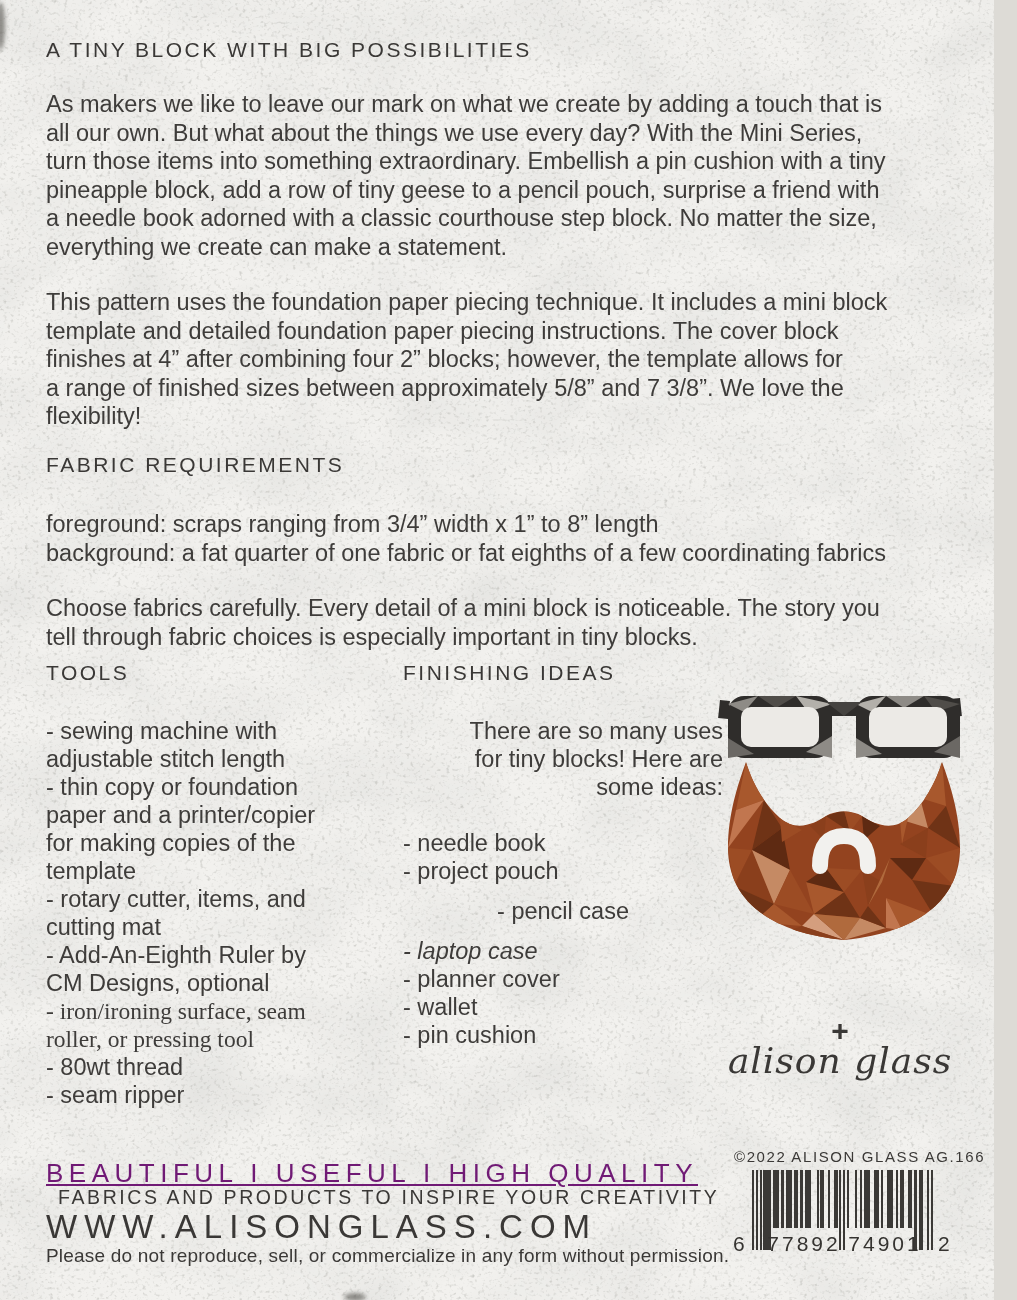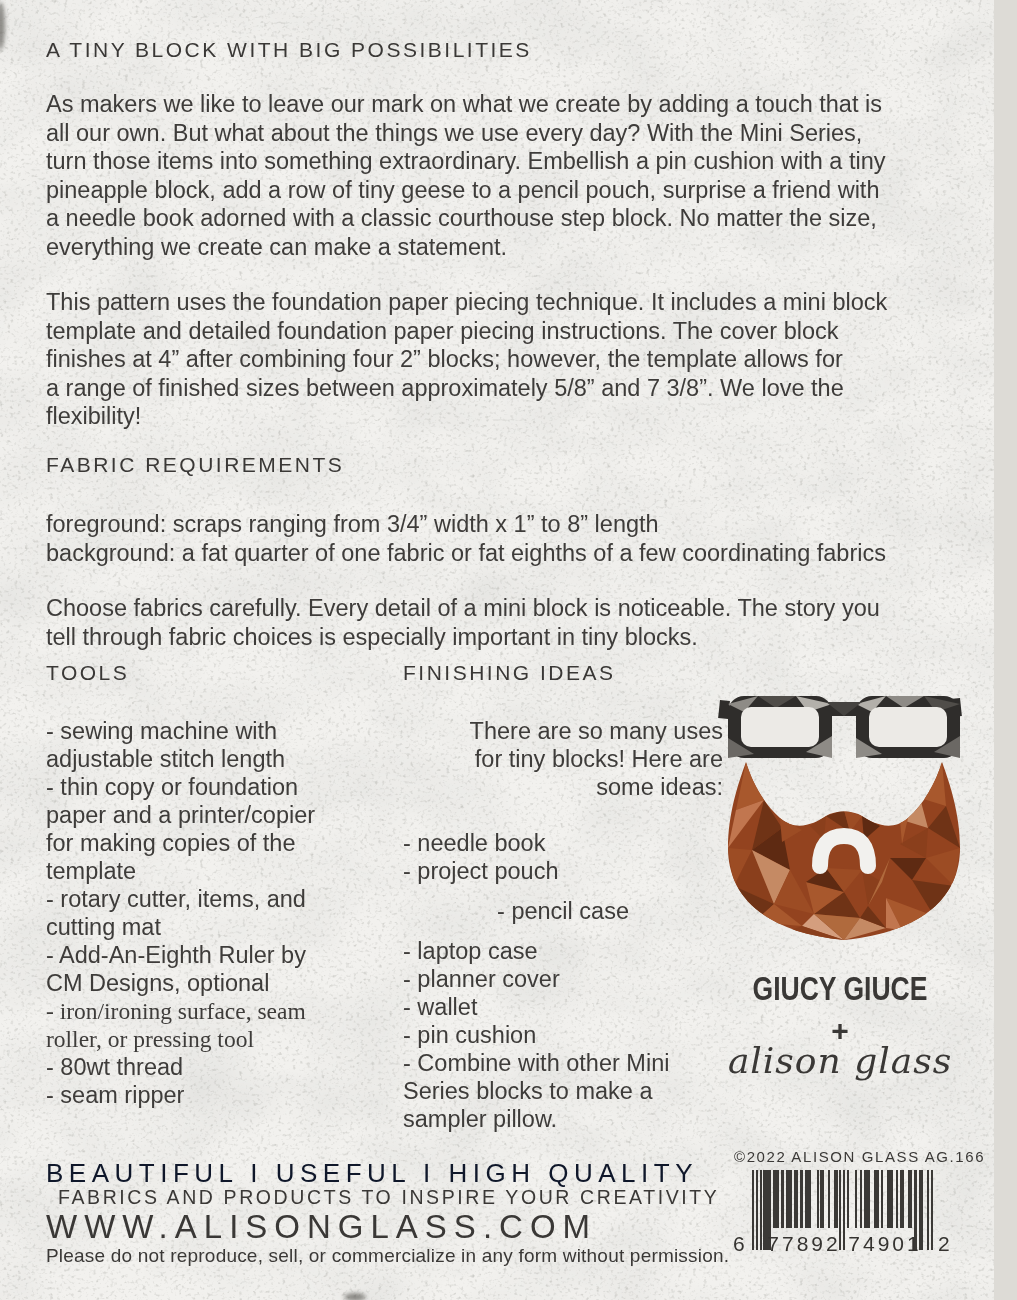--- a/index.html
+++ b/index.html
@@ -22,21 +22,21 @@
   .blemish{position:absolute;background:rgba(62,60,55,.55);border-radius:50%;filter:blur(2px);}
   .brand-name{
     font-weight:700;font-size:34px;color:#3a3836;letter-spacing:0px;
     transform:scaleX(.78);transform-origin:center;
   }
   .brand-plus{font-weight:700;font-size:30px;color:#3a3836;}
   .brand-script{
     font-family:"DejaVu Serif",serif;font-style:italic;
     font-size:36px;color:#3a3836;letter-spacing:1px;
   }
-  .foot1{font-size:26px;letter-spacing:5.5px;color:#0f172a;}
+  .foot1{font-size:26px;letter-spacing:5.5px;color:#701a75;text-decoration:underline;}
   .foot2{font-size:19.5px;letter-spacing:2.6px;color:#3a3836;margin-left:12px;}
   .foot3{font-size:33px;letter-spacing:7px;color:#3a3836;}
   .foot4{font-size:19px;letter-spacing:0.2px;color:#3a3836;}
   .copyright{font-size:15px;letter-spacing:1.6px;color:#3a3836;white-space:nowrap;}
   .barcode{position:absolute;left:752px;top:1170px;width:181px;height:92px;}
   .bc-num{position:absolute;font-size:21px;color:#353330;letter-spacing:2px;top:62px;}
   .bc-num.grp{width:78px;text-align:center;letter-spacing:3px;}
   .logo-wrap{position:absolute;left:710px;top:682px;width:260px;height:290px;}
   .brand-block{position:absolute;left:710px;width:260px;text-align:center;}
 </style>
@@ -105,27 +105,24 @@
   </div>
 
   <div class="abs h" style="left:403px;top:661px;">FINISHING IDEAS</div>
   <div class="abs col-text" style="left:403px;top:717px;width:320px;">
     <p class="pre" style="margin:0 0 28px 0;text-align:right;">There are so many uses
 for tiny blocks! Here are
 some ideas:</p>
     <p class="pre" style="margin:0;">- needle book</p>
     <p class="pre" style="margin:0;">- project pouch</p>
     <p class="pre" style="margin:12px;text-align:center;">- pencil case</p>
-    <p class="pre" style="margin:0;">- laptop case</p>
+    <p class="pre" style="margin:0;font-style:italic;">- laptop case</p>
     <p class="pre" style="margin:0;">- planner cover</p>
     <p class="pre" style="margin:0;">- wallet</p>
     <p class="pre" style="margin:0;">- pin cushion</p>
-    <p class="pre" style="margin:0;">- Combine with other Mini
-Series blocks to make a
-sampler pillow.</p>
   </div>
 
   <div class="logo-wrap">
     <svg width="260" height="290" viewBox="0 0 260 290">
 
       <g>
         <rect x="10" y="18" width="10" height="18" fill="#2f2d2b" transform="rotate(6 10 18)"></rect>
         <rect x="240" y="16" width="10" height="18" fill="#2f2d2b" transform="rotate(-6 250 16)"></rect>
         <rect x="18" y="14" width="104" height="62" rx="16" fill="#2f2d2b"></rect>
         <rect x="146" y="14" width="104" height="62" rx="16" fill="#2f2d2b"></rect>
@@ -186,23 +183,20 @@
           <polygon points="100,144 116,134 114,158" fill="#8a3f1c"></polygon>
           <polygon points="152,134 170,144 154,158" fill="#5e2a12"></polygon>
           <polygon points="70,136 92,148 72,160" fill="#9c4c24"></polygon>
           <polygon points="190,138 198,136 192,162" fill="#a8582d"></polygon>
         </g>
         <path d="M110,184 q0,-30 24,-30 q24,0 24,30" fill="none" stroke="#f2f1ee" stroke-width="16" stroke-linecap="round"></path>
       </g>
     </svg>
   </div>
 
-  <div class="brand-block" style="top:969px;">
-    <div class="brand-name">GIUCY GIUCE</div>
-  </div>
   <div class="brand-block" style="top:1014px;">
     <span class="brand-plus">+</span>
   </div>
   <div class="brand-block" style="top:1040px;">
     <span class="brand-script">alison glass</span>
   </div>
 
   <div class="abs foot1" style="left:46px;top:1158px;">BEAUTIFUL  I  USEFUL  I  HIGH QUALITY</div>
   <div class="abs foot2" style="left:46px;top:1186px;">FABRICS AND PRODUCTS TO INSPIRE YOUR CREATIVITY</div>
   <div class="abs foot3" style="left:46px;top:1208px;">WWW.ALISONGLASS.COM</div>

